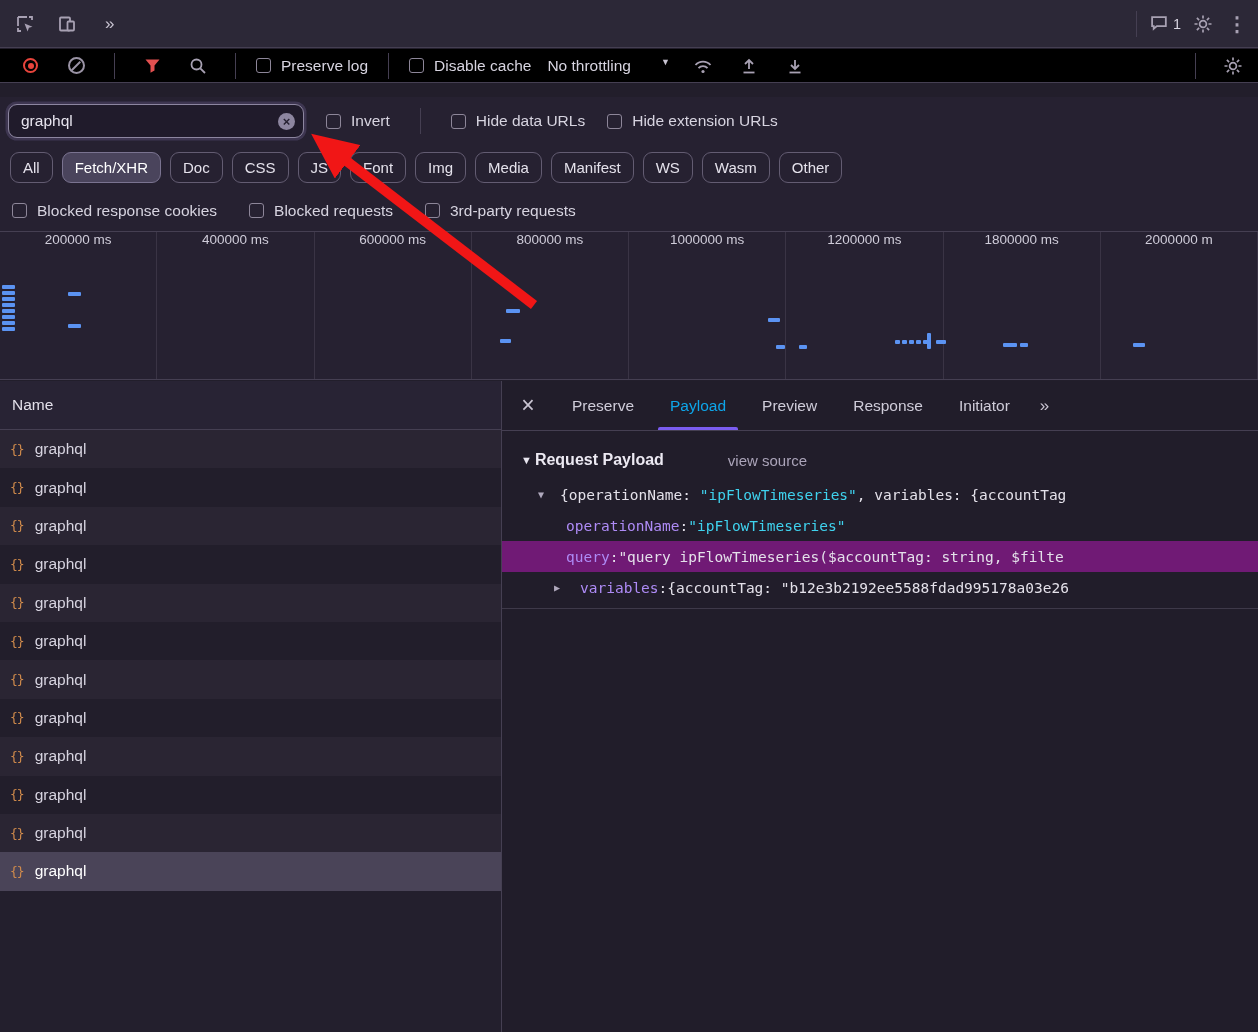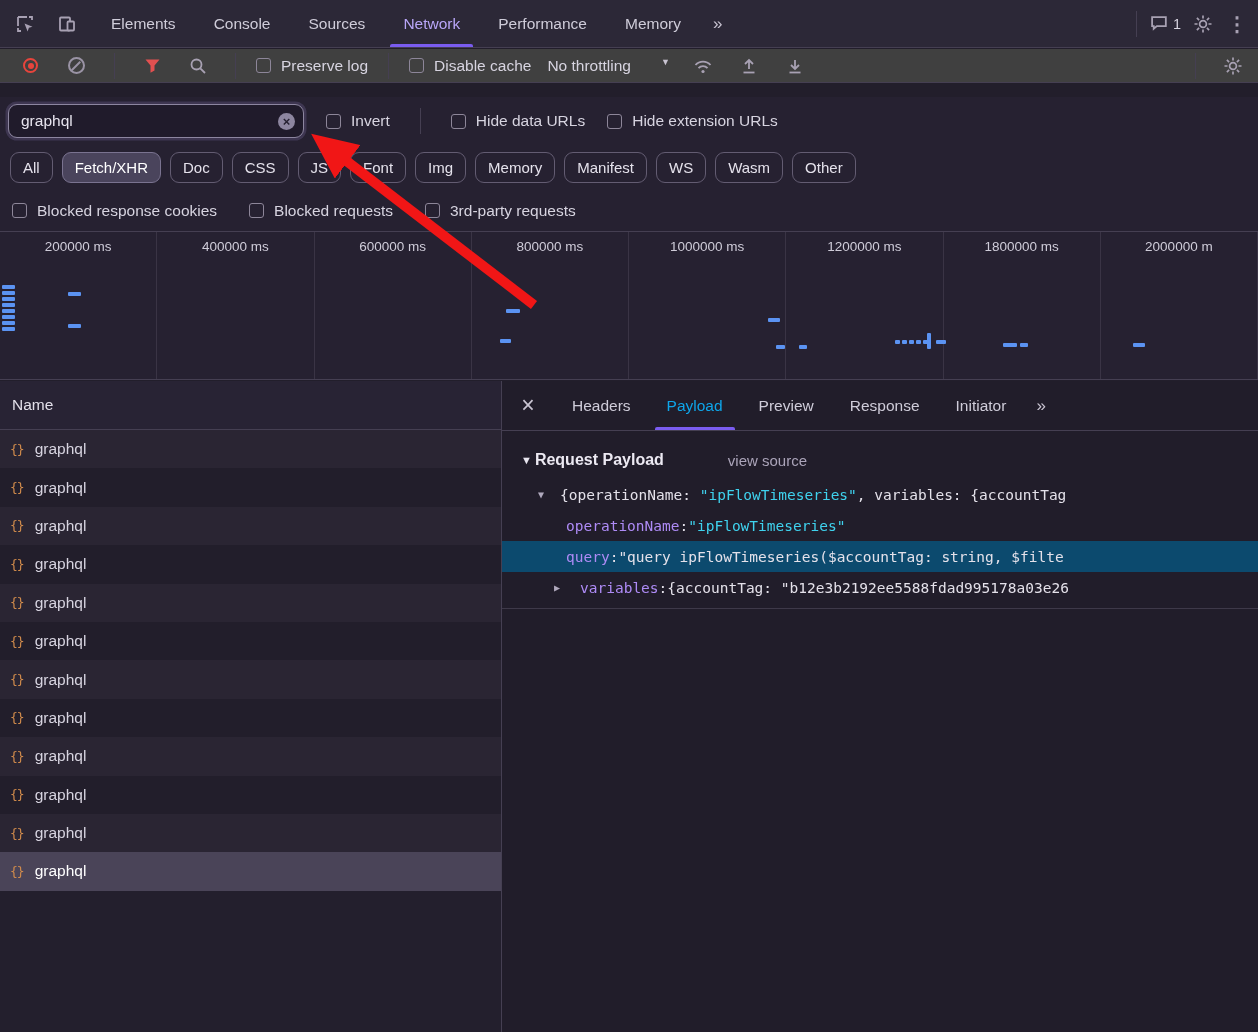--- a/index.html
+++ b/index.html
@@ -13,21 +13,21 @@
 .tabs{display:flex;align-items:stretch}
 .tab{display:flex;align-items:center;padding:0 19px;font-size:15.5px;color:#cfccd9;position:relative;cursor:default}
 .tab.active{color:#b9a6f8}
 .tab.active::after{content:"";position:absolute;left:6px;right:6px;bottom:0;height:3px;background:#7a5cf0;border-radius:2px 2px 0 0}
 .chevron{display:flex;align-items:center;padding:0 13px;color:#c9c4d2;font-size:17px}
 .topbar-right{margin-left:auto;display:flex;align-items:center;padding-right:4px}
 .badge{font-size:14.5px;color:#d7d4e0;margin-left:4px}
 .vsep{width:1px;height:26px;background:#453f52;margin:0 8px;flex:none;align-self:center}
 .kebab{font-size:20px;font-weight:bold}
 
-.toolbar2{position:absolute;left:0;top:49px;width:100%;height:34px;background:#404040;border-bottom:1px solid #453f52;display:flex;align-items:center;padding-left:14px;gap:12px}
+.toolbar2{position:absolute;left:0;top:49px;width:100%;height:34px;background:#000000;border-bottom:1px solid #453f52;display:flex;align-items:center;padding-left:14px;gap:12px}
 .record{width:15px;height:15px;border-radius:50%;border:2.5px solid #e8443c;display:flex;align-items:center;justify-content:center;margin:0 9px;flex:none}
 .record::after{content:"";width:6px;height:6px;border-radius:50%;background:#e8443c}
 .noentry{width:17px;height:17px;border-radius:50%;border:2px solid #9a93a5;position:relative;margin:0 9px;flex:none}
 .noentry::after{content:"";position:absolute;left:0;top:5.5px;width:12px;height:2px;background:#9a93a5;transform:rotate(-45deg)}
 .checkbox{width:15px;height:15px;border:1.5px solid #8d8699;border-radius:3px;background:transparent;flex:none}
 .cb-item{display:flex;align-items:center;gap:10px;font-size:15.5px;color:#d7d4e0;white-space:nowrap}
 .throttle{display:flex;font-size:15.5px;color:#d7d4e0;padding:0 4px}
 .caret-down{font-size:9px;color:#c9c4d2;margin-left:30px}
 .push{margin-left:auto}
 
@@ -38,21 +38,21 @@
 
 .pills-row{position:absolute;left:0;top:145px;width:100%;height:45px;display:flex;align-items:center;padding-left:10px;gap:9px;background:#262131}
 .pill{height:31px;display:flex;align-items:center;padding:0 12px;border:1px solid #635c72;border-radius:9px;font-size:15px;color:#e5e2ec;white-space:nowrap}
 .pill.active{background:#4a445c;border-color:#7a7390;color:#fff}
 
 .cbrow{position:absolute;left:0;top:190px;width:100%;height:41px;background:#262131;display:flex;align-items:center;padding-left:12px;gap:32px}
 
 .timeline{position:absolute;left:0;top:231px;width:100%;height:149px;background:#262131;border-top:1px solid #453f52;border-bottom:1px solid #453f52}
 .tcols{position:absolute;inset:0;display:flex}
 .tcol{flex:1;border-right:1px solid #3a3445;display:flex;justify-content:center;overflow:hidden}
-.tlabel{margin-top:7px;font-size:13.5px;color:#cfccd9;white-space:nowrap}
+.tlabel{font-size:13.5px;color:#cfccd9;white-space:nowrap}
 .marks{position:absolute;inset:0}
 .mark{position:absolute;background:#5b93f2;border-radius:1px}
 
 .main{position:absolute;left:0;top:381px;width:100%;bottom:0;display:flex}
 .list-panel{width:502px;flex:none;border-right:1px solid #453f52;background:#231f2d;display:flex;flex-direction:column;overflow:hidden}
 .list-header{height:49px;display:flex;align-items:center;padding-left:12px;font-size:15.5px;background:#282334;border-bottom:1px solid #453f52;flex:none;color:#e2dfe9}
 .req-row{height:38.4px;display:flex;align-items:center;padding-left:10px;gap:11px;font-size:15.5px;color:#d7d4e0;background:#2a2533;flex:none}
 .req-row.alt{background:#221e2b}
 .req-row.sel{background:#4a4458;color:#fff}
 .braces{font-family:"DejaVu Sans Mono",monospace;font-size:13px;color:#d08b4c;letter-spacing:-1px;flex:none}
@@ -69,21 +69,21 @@
 .pl-caret{font-size:11px;color:#e9e6f0;margin-right:3px}
 .pl-title{font-weight:bold;color:#ece9f2}
 .view-source{margin-left:64px;color:#aba4b9;font-size:15px}
 .tree{font-family:"DejaVu Sans Mono",monospace;font-size:14.5px;color:#e4e1ea}
 .tline{height:31px;display:flex;align-items:center;white-space:nowrap;overflow:hidden}
 .tline.preview{padding-left:36px}
 .tcaret{font-size:10px;color:#b0a9bd;flex:none;width:22px}
 .key{color:#ae8bf6}
 .str{color:#3fd2ee}
 .plain{color:#e4e1ea}
-.hl{background:#0c4a6e}
+.hl{background:#701a75}
 .tree-div{height:1px;background:#3e3949;margin-top:5px}
 
 .arrow{position:absolute;inset:0;z-index:50;pointer-events:none}
 </style>
 </head>
 <body>
 
 <div class="topbar">
   <div class="tool-icons">
     <div class="icon-btn">
@@ -92,28 +92,20 @@
           <path d="M9.5 9.5l8 3.2-3.6 1.1-1.3 3.6z" fill="#a8a1b3"></path>
         </svg>
     </div>
     <div class="icon-btn">
       <svg width="20" height="20" viewBox="0 0 20 20">
           <rect x="3" y="3.5" width="10" height="13" rx="1" fill="none" stroke="#a8a1b3" stroke-width="1.8"></rect>
           <rect x="10.5" y="7.5" width="6.5" height="9" rx="1" fill="#2c2837" stroke="#a8a1b3" stroke-width="1.8"></rect>
         </svg>
     </div>
   </div>
-  <div class="tabs">
-      <div class="tab">Elements</div>
-      <div class="tab">Console</div>
-      <div class="tab">Sources</div>
-      <div class="tab active">Network</div>
-      <div class="tab">Performance</div>
-      <div class="tab">Memory</div>
-    </div>
   <div class="chevron">»</div>
   <div class="topbar-right">
     <div class="vsep"></div>
     <div class="icon-btn" style="width:auto;padding:0 5px">
       <svg width="19" height="19" viewBox="0 0 18 18">
           <path d="M2 3h13v8.5H6.5L3.5 14v-2.5H2z" fill="none" stroke="#a8a1b3" stroke-width="1.7"></path>
         </svg>
       <span class="badge">1</span>
     </div>
     <div class="icon-btn">
@@ -205,21 +197,21 @@
 </div>
 
 <div class="pills-row">
     <div class="pill">All</div>
     <div class="pill active">Fetch/XHR</div>
     <div class="pill">Doc</div>
     <div class="pill">CSS</div>
     <div class="pill">JS</div>
     <div class="pill">Font</div>
     <div class="pill">Img</div>
-    <div class="pill">Memory</div>
+    <div class="pill">Media</div>
     <div class="pill">Manifest</div>
     <div class="pill">WS</div>
     <div class="pill">Wasm</div>
     <div class="pill">Other</div>
   </div>
 
 <div class="cbrow">
     <div class="cb-item">
       <span class="checkbox"></span>
       <span>Blocked response cookies</span>
@@ -341,21 +333,21 @@
         <div class="req-row alt sel">
           <span class="braces">{}</span>
           <span>graphql</span>
         </div>
       </div>
   </div>
   <div class="details-panel">
     <div class="dtabs">
       <div class="dclose">×</div>
       <div style="display:flex;align-items:stretch">
-          <div class="dtab">Headers</div>
+          <div class="dtab">Preserve</div>
           <div class="dtab active">Payload</div>
           <div class="dtab">Preview</div>
           <div class="dtab">Response</div>
           <div class="dtab">Initiator</div>
         </div>
       <div class="dmore">»</div>
     </div>
     <div class="payload">
       <div class="pl-head">
         <span class="pl-caret">▼</span>

